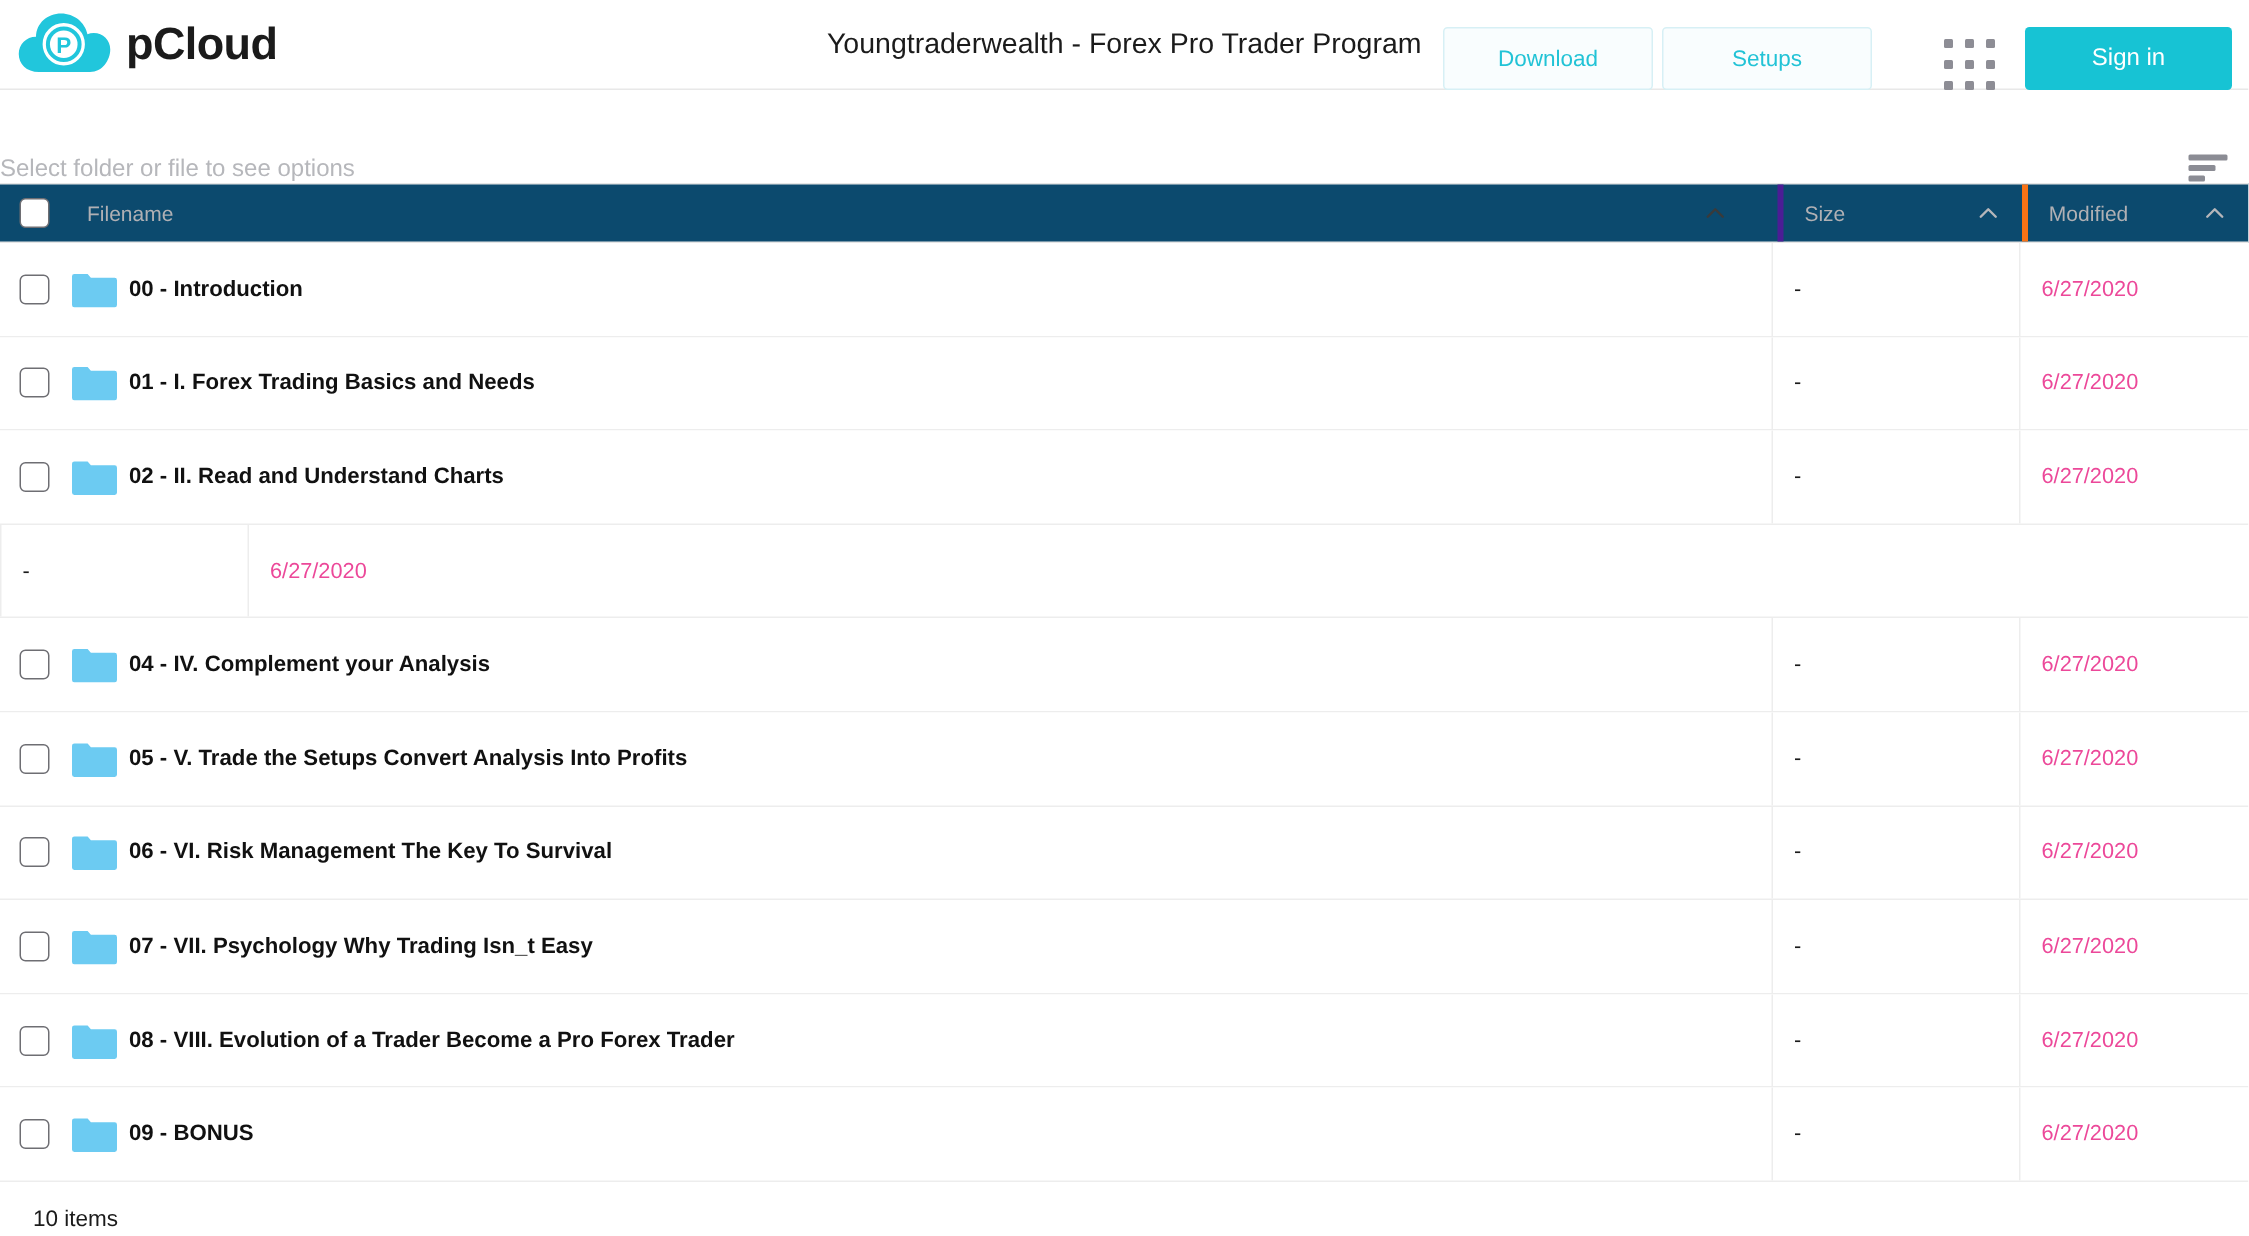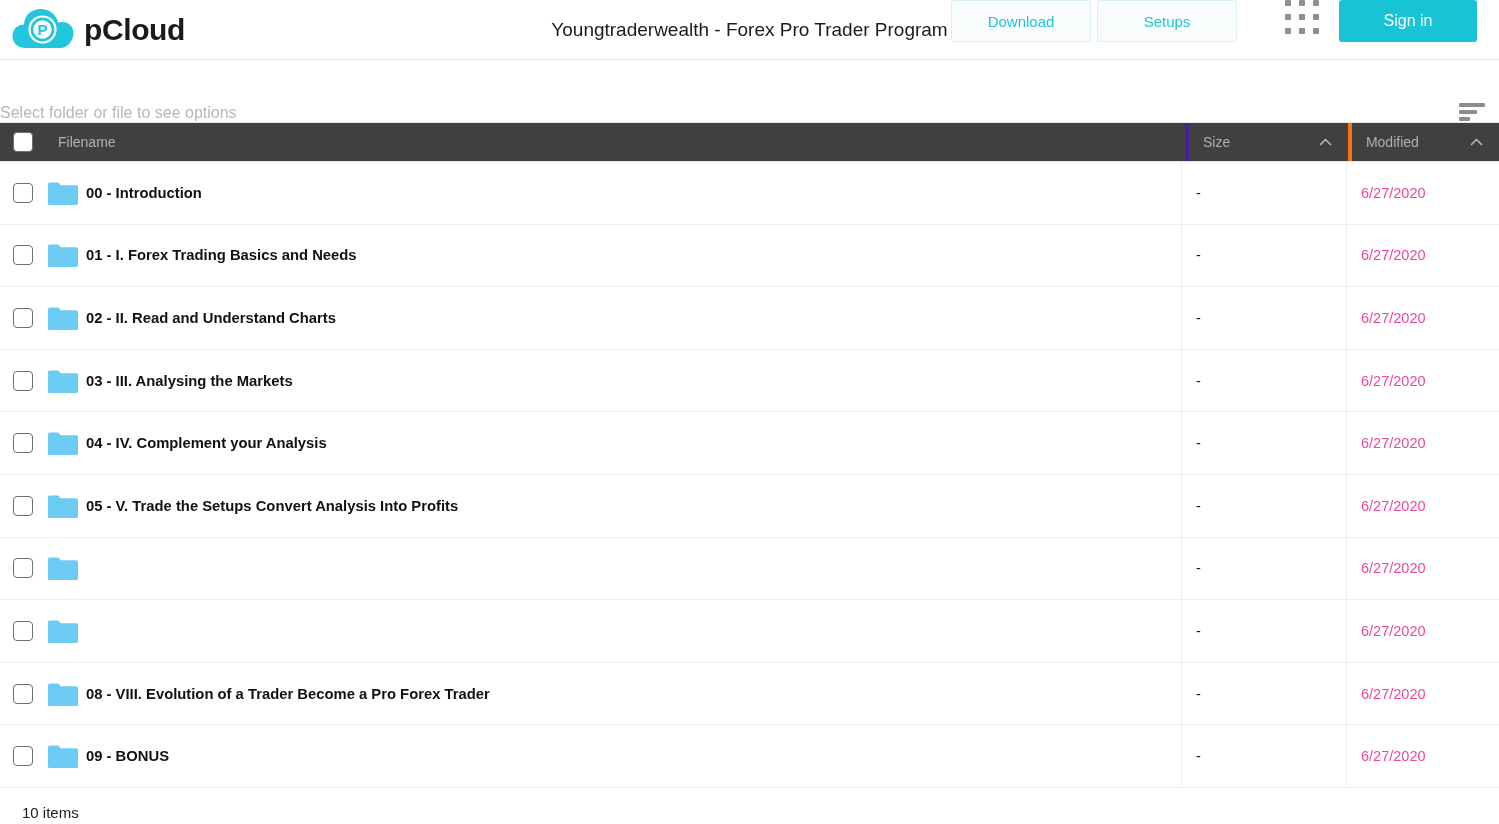--- a/index.html
+++ b/index.html
@@ -35,25 +35,25 @@
     position: absolute;
     left: 0; right: 0;
     text-align: center;
     font-size: 19px;
     font-weight: normal;
     color: #1b1b1b;
     pointer-events: none;
   }
   .header-actions {
     position: absolute;
-    right: 16px;
+    right: 5px;
     top: 0;
     height: 60px;
     display: flex;
-    align-items: flex-start;
+    align-items: flex-end;
     gap: 0;
     padding-right: 6px;
   }
   .btn-outline {
     height: 42px;
     min-width: 140px;
     padding: 0 22px;
     background: #f9fdfe;
     border: 1px solid #d7f0f5;
     border-radius: 3px;
@@ -116,21 +116,21 @@
   .sort-icon i { display:block; height:4px; background:#8b8c94; border-radius:1px; }
   .sort-icon i:nth-child(1){ width:26px; }
   .sort-icon i:nth-child(2){ width:18px; }
   .sort-icon i:nth-child(3){ width:11px; }
 
   
   .table { width: 1499px; }
   .thead {
     display: flex;
     height: 40px;
-    background: #404040;
+    background: #0c4a6e;
     border-top: 1px solid #e6e6e6;
     border-bottom: 1px solid #e6e6e6;
     align-items: center;
     font-size: 14px;
     color: #b0b0b4;
   }
   .col-name { width: 1181px; display:flex; align-items:center; position:relative; height:100%; }
   .col-size { width: 165px; display:flex; align-items:center; position:relative; height:100%;
               border-left: 4px solid #4c1d95; margin-left: 19px; }
   .col-mod  { width: 153px; display:flex; align-items:center; position:relative; height:100%;
@@ -313,29 +313,20 @@
           </div>
           <svg class="folder-icon" viewBox="0 0 30 24">
             <path d="M0 3.2 A1.6 1.6 0 0 1 1.6 1.6 H10.4 L12.6 4.2 H28.4 A1.6 1.6 0 0 1 30 5.8 V22.4 A1.6 1.6 0 0 1 28.4 24 H1.6 A1.6 1.6 0 0 1 0 22.4 Z" fill="#6ccbf2"></path>
           </svg>
           <span class="file-label">02 - II. Read and Understand Charts</span>
         </div>
         <div class="cell-size">-</div>
         <div class="cell-mod">6/27/2020</div>
       </div>
       <div class="trow">
-        <div class="cell-name">
-          <div class="cb-cell">
-            <div class="checkbox"></div>
-          </div>
-          <svg class="folder-icon" viewBox="0 0 30 24">
-            <path d="M0 3.2 A1.6 1.6 0 0 1 1.6 1.6 H10.4 L12.6 4.2 H28.4 A1.6 1.6 0 0 1 30 5.8 V22.4 A1.6 1.6 0 0 1 28.4 24 H1.6 A1.6 1.6 0 0 1 0 22.4 Z" fill="#6ccbf2"></path>
-          </svg>
-          <span class="file-label">03 - III. Analysing the Markets</span>
-        </div>
         <div class="cell-size">-</div>
         <div class="cell-mod">6/27/2020</div>
       </div>
       <div class="trow">
         <div class="cell-name">
           <div class="cb-cell">
             <div class="checkbox"></div>
           </div>
           <svg class="folder-icon" viewBox="0 0 30 24">
             <path d="M0 3.2 A1.6 1.6 0 0 1 1.6 1.6 H10.4 L12.6 4.2 H28.4 A1.6 1.6 0 0 1 30 5.8 V22.4 A1.6 1.6 0 0 1 28.4 24 H1.6 A1.6 1.6 0 0 1 0 22.4 Z" fill="#6ccbf2"></path>
@@ -359,32 +350,34 @@
         <div class="cell-mod">6/27/2020</div>
       </div>
       <div class="trow">
         <div class="cell-name">
           <div class="cb-cell">
             <div class="checkbox"></div>
           </div>
           <svg class="folder-icon" viewBox="0 0 30 24">
             <path d="M0 3.2 A1.6 1.6 0 0 1 1.6 1.6 H10.4 L12.6 4.2 H28.4 A1.6 1.6 0 0 1 30 5.8 V22.4 A1.6 1.6 0 0 1 28.4 24 H1.6 A1.6 1.6 0 0 1 0 22.4 Z" fill="#6ccbf2"></path>
           </svg>
-        </div>
-        <div class="cell-size">-</div>
-        <div class="cell-mod">6/27/2020</div>
-      </div>
-      <div class="trow">
-        <div class="cell-name">
-          <div class="cb-cell">
-            <div class="checkbox"></div>
-          </div>
-          <svg class="folder-icon" viewBox="0 0 30 24">
-            <path d="M0 3.2 A1.6 1.6 0 0 1 1.6 1.6 H10.4 L12.6 4.2 H28.4 A1.6 1.6 0 0 1 30 5.8 V22.4 A1.6 1.6 0 0 1 28.4 24 H1.6 A1.6 1.6 0 0 1 0 22.4 Z" fill="#6ccbf2"></path>
-          </svg>
+          <span class="file-label">06 - VI. Risk Management The Key To Survival</span>
+        </div>
+        <div class="cell-size">-</div>
+        <div class="cell-mod">6/27/2020</div>
+      </div>
+      <div class="trow">
+        <div class="cell-name">
+          <div class="cb-cell">
+            <div class="checkbox"></div>
+          </div>
+          <svg class="folder-icon" viewBox="0 0 30 24">
+            <path d="M0 3.2 A1.6 1.6 0 0 1 1.6 1.6 H10.4 L12.6 4.2 H28.4 A1.6 1.6 0 0 1 30 5.8 V22.4 A1.6 1.6 0 0 1 28.4 24 H1.6 A1.6 1.6 0 0 1 0 22.4 Z" fill="#6ccbf2"></path>
+          </svg>
+          <span class="file-label">07 - VII. Psychology Why Trading Isn_t Easy</span>
         </div>
         <div class="cell-size">-</div>
         <div class="cell-mod">6/27/2020</div>
       </div>
       <div class="trow">
         <div class="cell-name">
           <div class="cb-cell">
             <div class="checkbox"></div>
           </div>
           <svg class="folder-icon" viewBox="0 0 30 24">

